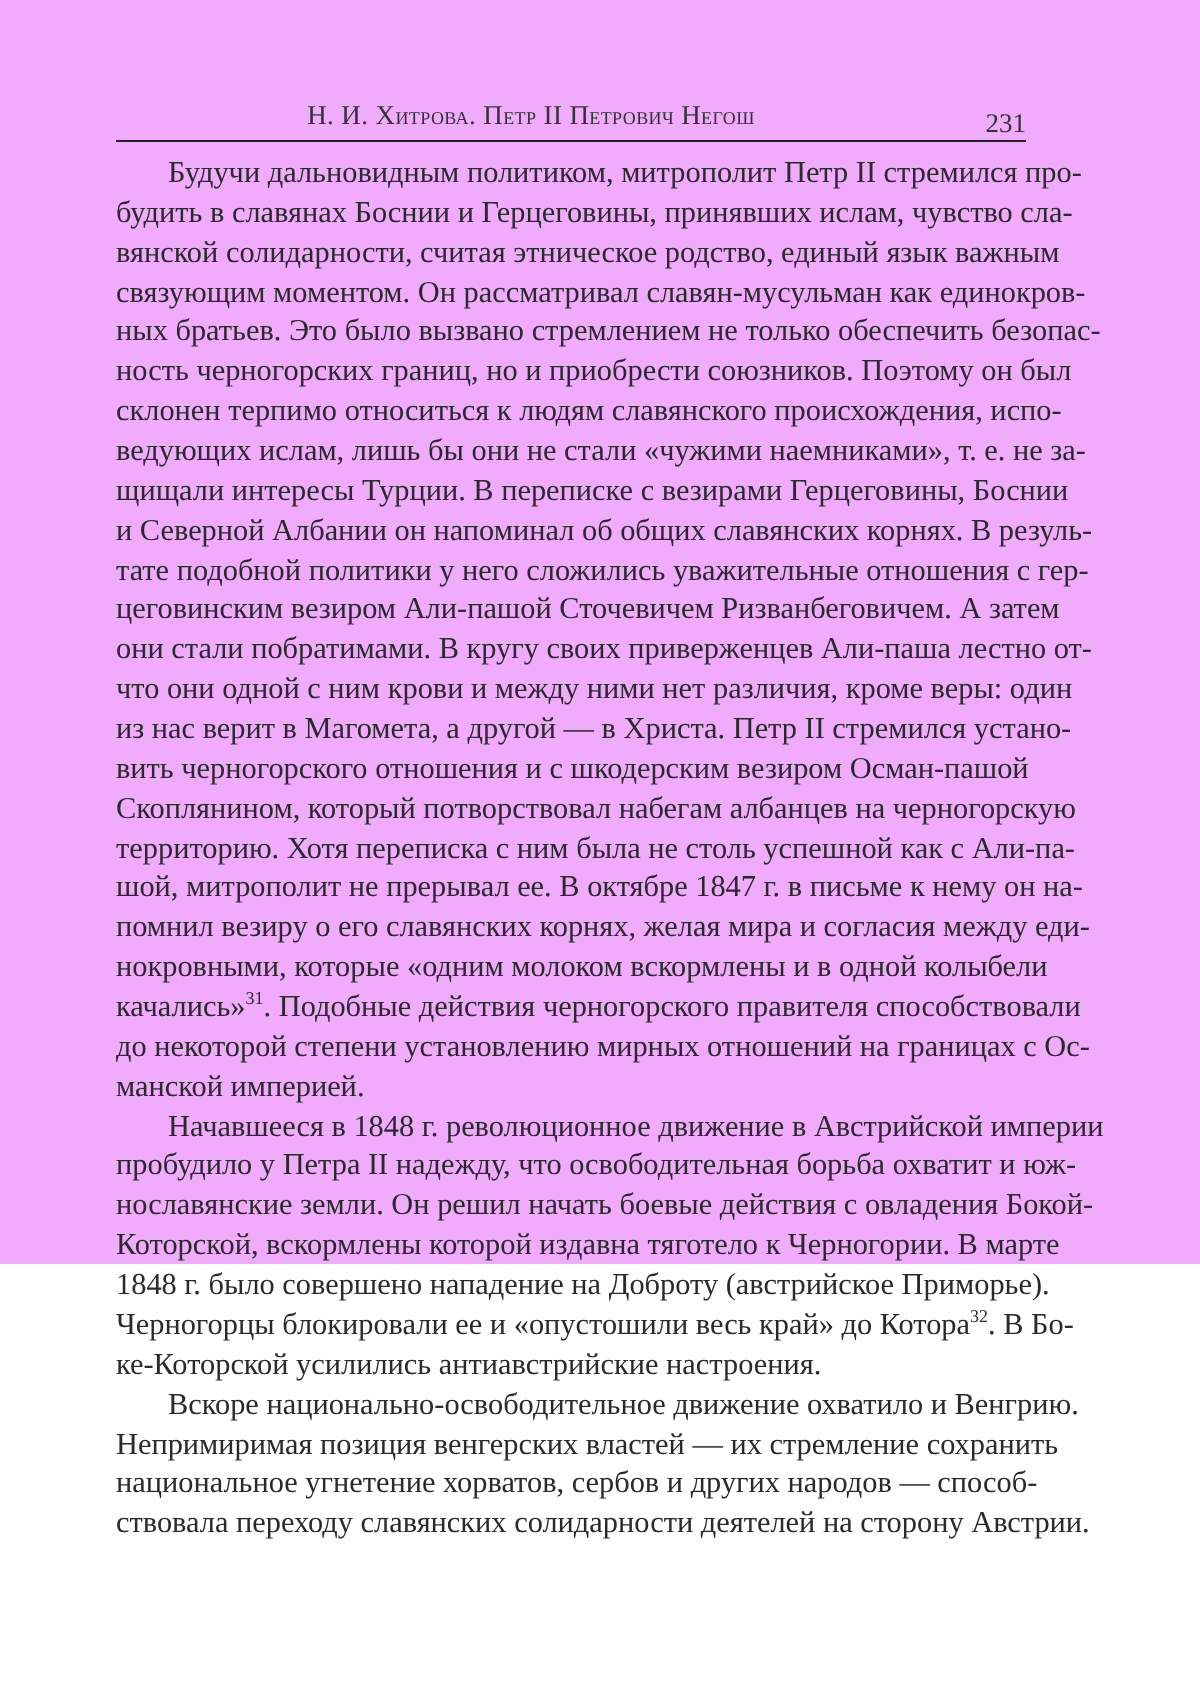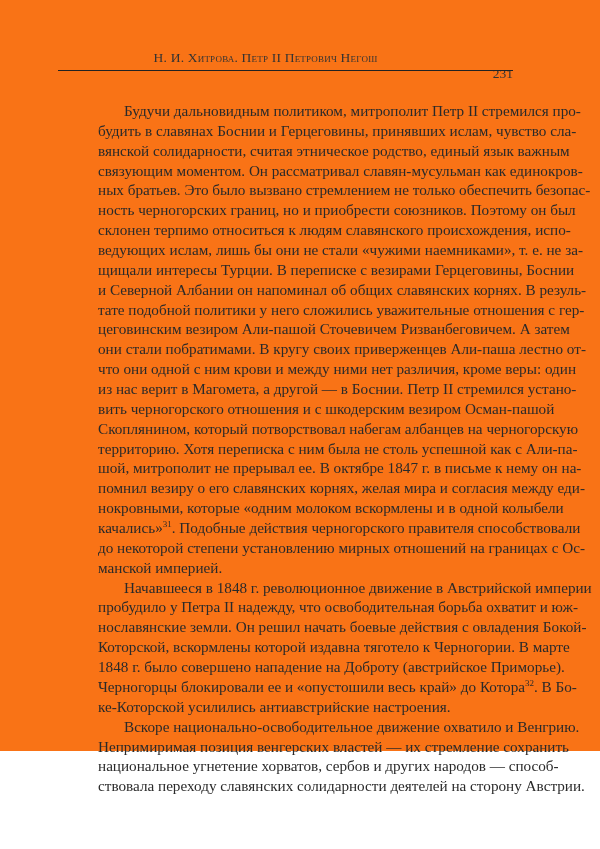--- a/index.html
+++ b/index.html
@@ -11,22 +11,22 @@
       width: 600px;
       height: 849px;
       position: relative;
       overflow: hidden;
       font-family: "Liberation Serif", "DejaVu Serif", serif;
       color: #2a2a2a;
     }
     .page {
       position: absolute;
       left: 0; top: 0;
-      width: 600px; height: 751px;
-      background: #f97316;
+      width: 600px; height: 632px;
+      background: #f0abfc;
     }
     .running-head {
       position: absolute;
       left: 58px;
       width: 455px;
       top: 48px;
       height: 20px;
       font-size: 13.5px;
       line-height: 20px;
       color: #333;
@@ -35,39 +35,38 @@
       position: absolute;
       left: 0;
       right: 40px;
       text-align: center;
       font-variant: small-caps;
       letter-spacing: 0.2px;
     }
     .running-head .pageno {
       position: absolute;
       right: 0;
-      top: 16px;
+      top: 4px;
       font-size: 13.5px;
     }
     .head-rule {
       position: absolute;
       left: 58px;
       width: 455px;
       top: 70px;
       height: 0;
       border-top: 1px solid #222;
     }
     .body-text {
       position: absolute;
       left: 58px;
       width: 455px;
-      top: 101px;
+      top: 77px;
       font-size: 15.2px;
       line-height: 19.87px;
-      margin-left: 40px;
     }
     .ln {
       display: block;
       height: 19.87px;
       white-space: nowrap;
       text-align: justify;
       text-align-last: justify;
       overflow: visible;
     }
     .ln.last {
@@ -103,21 +102,21 @@
       <span class="ln">ных братьев. Это было вызвано стремлением не только обеспечить безопас-</span>
       <span class="ln">ность черногорских границ, но и приобрести союзников. Поэтому он был</span>
       <span class="ln">склонен терпимо относиться к людям славянского происхождения, испо-</span>
       <span class="ln">ведующих ислам, лишь бы они не стали «чужими наемниками», т. е. не за-</span>
       <span class="ln">щищали интересы Турции. В переписке с везирами Герцеговины, Боснии</span>
       <span class="ln">и Северной Албании он напоминал об общих славянских корнях. В резуль-</span>
       <span class="ln">тате подобной политики у него сложились уважительные отношения с гер-</span>
       <span class="ln">цеговинским везиром Али-пашой Сточевичем Ризванбеговичем. А затем</span>
       <span class="ln">они стали побратимами. В кругу своих приверженцев Али-паша лестно от-</span>
       <span class="ln">что они одной с ним крови и между ними нет различия, кроме веры: один</span>
-      <span class="ln">из нас верит в Магомета, а другой — в Боснии. Петр II стремился устано-</span>
+      <span class="ln">из нас верит в Магомета, а другой — в Христа. Петр II стремился устано-</span>
       <span class="ln">вить черногорского отношения и с шкодерским везиром Осман-пашой</span>
       <span class="ln">Скоплянином, который потворствовал набегам албанцев на черногорскую</span>
       <span class="ln">территорию. Хотя переписка с ним была не столь успешной как с Али-па-</span>
       <span class="ln">шой, митрополит не прерывал ее. В октябре 1847 г. в письме к нему он на-</span>
       <span class="ln">помнил везиру о его славянских корнях, желая мира и согласия между еди-</span>
       <span class="ln">нокровными, которые «одним молоком вскормлены и в одной колыбели</span>
       <span class="ln"><span>качались»</span><sup>31</sup><span>. Подобные действия черногорского правителя способствовали</span></span>
       <span class="ln">до некоторой степени установлению мирных отношений на границах с Ос-</span>
       <span class="ln last">манской империей.</span>
     </div>

